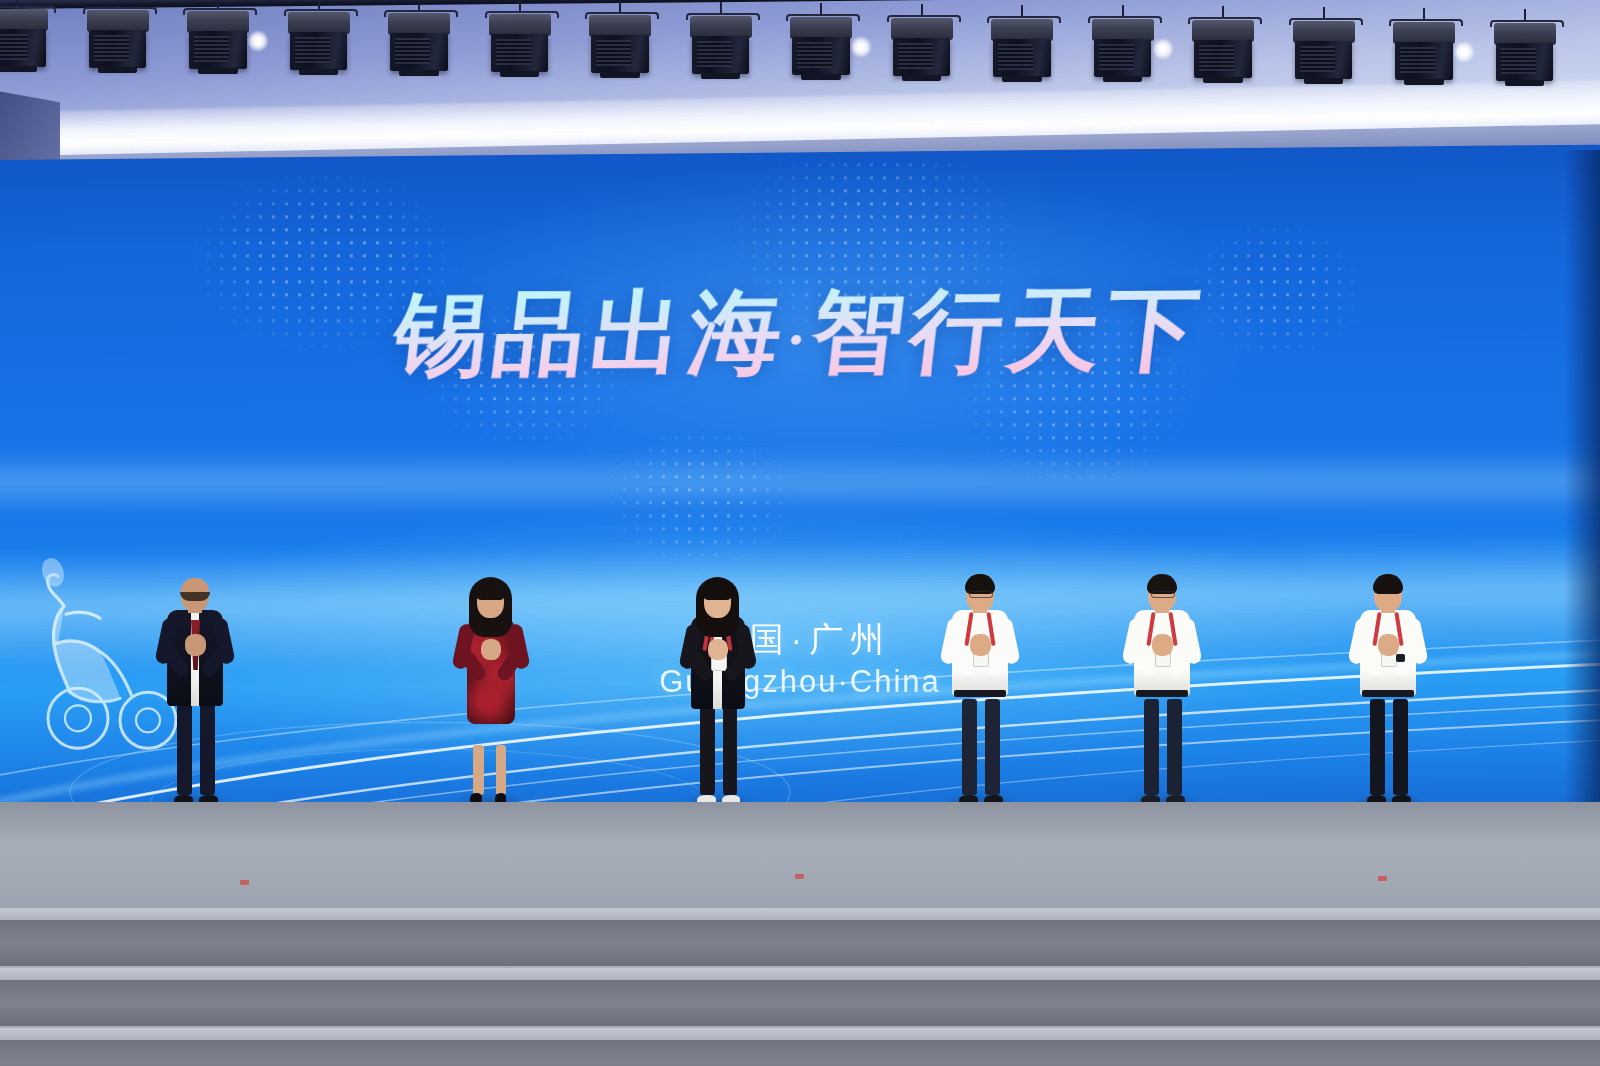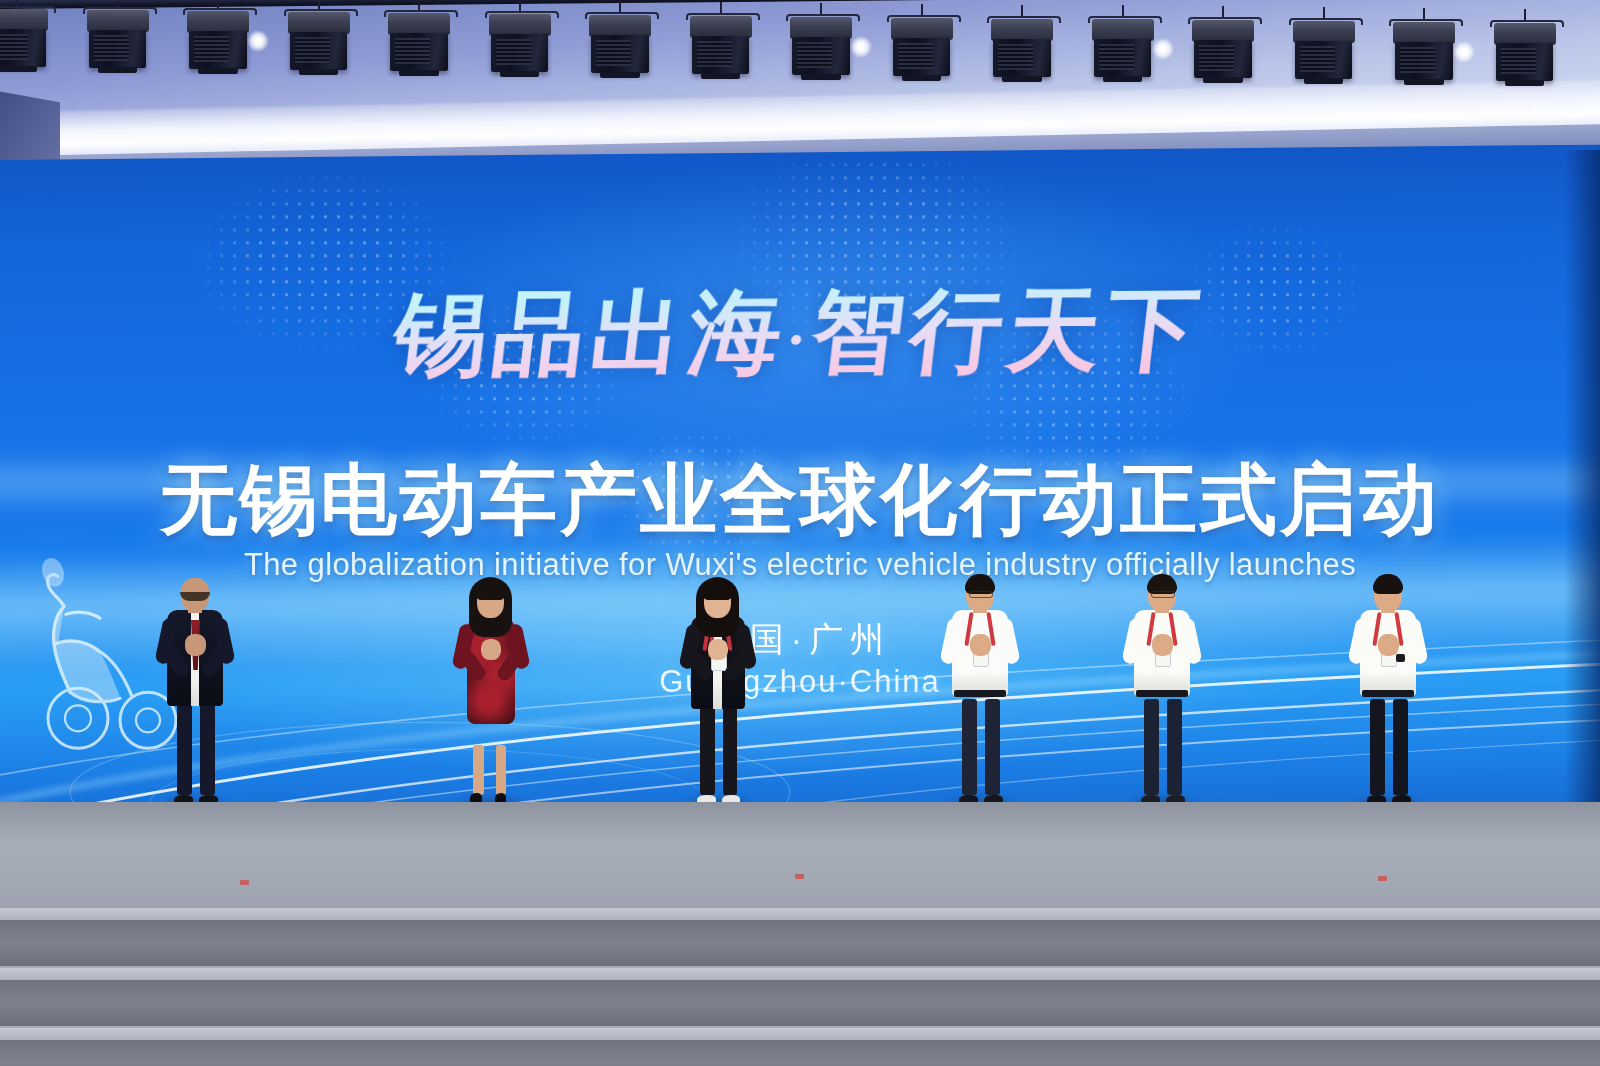--- a/index.html
+++ b/index.html
@@ -391,22 +391,20 @@
           <circle cx="136" cy="168" r="12" stroke-width="2.2"></circle>
           <path d="M86 98 C100 106 112 124 120 144"></path>
           <path d="M54 62 C66 58 80 60 88 66"></path>
         </g>
         <path d="M52 54 C44 62 40 76 42 92 C48 116 52 128 58 140 C74 150 94 150 108 144 C98 120 92 104 86 98 C74 88 58 86 46 92 Z" fill="#eaf7ff" opacity="0.42"></path>
       </svg>
 
       <div class="calli">
         <span>锡品出海</span><span class="dotsep">·</span><span>智行天下</span>
       </div>
-      <div class="headline">无锡电动车产业全球化行动正式启动</div>
-      <div class="headline-en">The globalization initiative for Wuxi's electric vehicle industry officially launches</div>
       <div class="loc-cn">中国·广州</div>
       <div class="loc-en">Guangzhou·China</div>
 
       <div class="swoosh">
         <svg width="1600" height="300" viewBox="0 0 1600 300">
           <g fill="none" stroke="#ffffff" stroke-linecap="round">
             <path d="M-40 290 C300 210 760 160 1640 120" stroke-width="3" opacity=".85"></path>
             <path d="M-40 320 C320 238 800 186 1640 146" stroke-width="2.4" opacity=".7"></path>
             <path d="M-40 352 C340 268 830 214 1640 176" stroke-width="2" opacity=".55"></path>
             <path d="M120 300 C420 244 880 196 1640 160" stroke-width="1.4" opacity=".45"></path>

